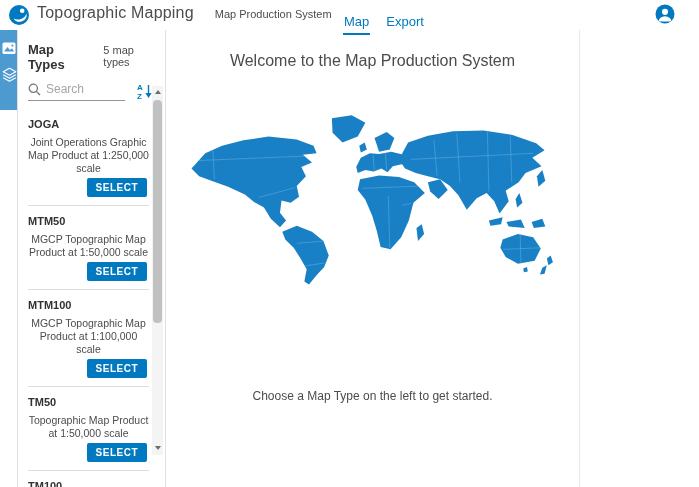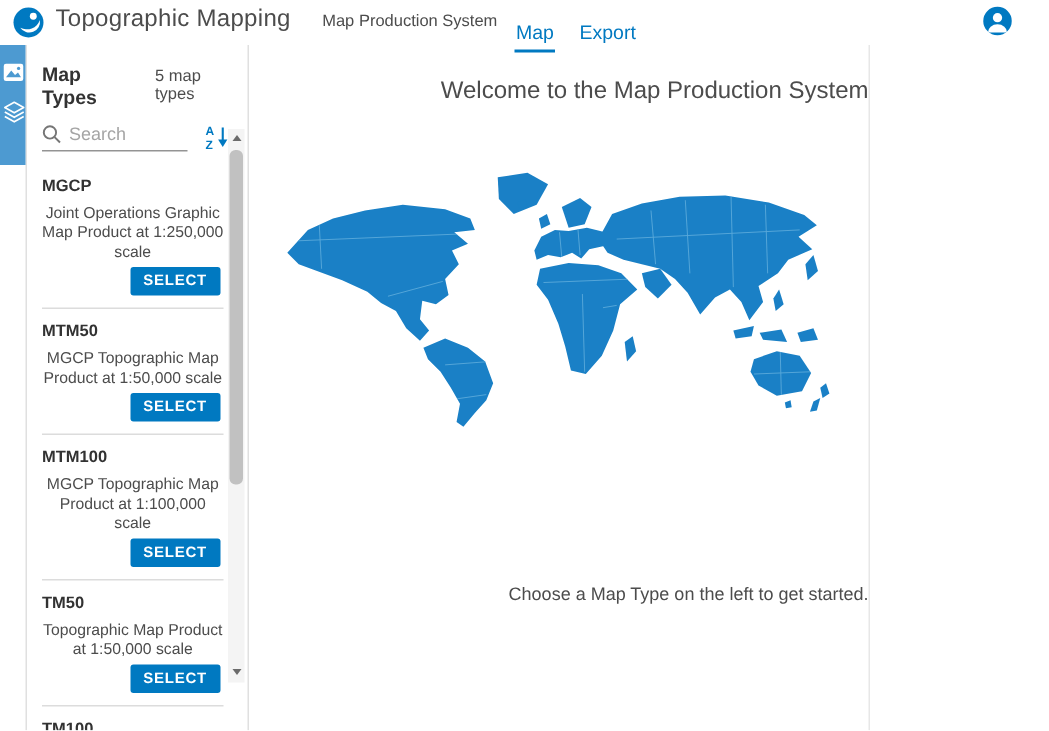--- a/index.html
+++ b/index.html
@@ -53,21 +53,21 @@
 
   
   .scrollbar{position:absolute;right:2px;top:56px;width:11px;height:369px;background:var(--scroll-track);}
   .sb-up,.sb-down{position:absolute;left:50%;transform:translateX(-50%);width:0;height:0;
     border-left:3.5px solid transparent;border-right:3.5px solid transparent;cursor:pointer;}
   .sb-up{top:4px;border-bottom:4px solid #6b6b6b;}
   .sb-down{bottom:5px;border-top:4px solid #6b6b6b;}
   .sb-thumb{position:absolute;left:1px;top:14px;width:9px;height:223px;background:var(--scroll-thumb);border-radius:4px;cursor:pointer;}
 
   
-  main{width:414px;flex:none;border-right:1px solid #e7e7e7;padding-top:22px;text-align:right;background:#fff;}
+  main{width:414px;flex:none;border-right:1px solid #e7e7e7;padding-top:22px;text-align:center;background:#fff;}
   .welcome{font-size:16px;font-weight:normal;color:var(--heading-text);}
   .world-map{display:block;margin:36px auto 0;}
   .instruction{font-size:12px;color:var(--body-text);margin-top:100px;}
   .gutter{flex:1;background:#fff;}
 </style>
 </head>
 <body>
 
 <div class="app">
 
@@ -137,21 +137,21 @@
         <svg class="sort-icon" width="18" height="18" viewBox="0 0 18 18">
           <text x="2" y="8" font-size="8" font-weight="bold" fill="var(--accent)" font-family="Liberation Sans, sans-serif">A</text>
           <text x="2" y="17" font-size="8" font-weight="bold" fill="var(--accent)" font-family="Liberation Sans, sans-serif">Z</text>
           <line x1="13.5" y1="3" x2="13.5" y2="12" stroke="var(--accent)" stroke-width="1.4"></line>
           <path d="M10.4 11 L16.6 11 L13.5 16 Z" fill="var(--accent)"></path>
         </svg>
       </div>
 
       <div class="list">
   <div class="map-type-item">
-    <div class="item-title">MGCP</div>
+    <div class="item-title">JOGA</div>
     <div class="item-desc">Joint Operations Graphic Map Product at 1:250,000 scale</div>
     <button class="select-btn">SELECT</button>
   </div>
 
   <div class="map-type-item">
     <div class="item-title">MTM50</div>
     <div class="item-desc">MGCP Topographic Map Product at 1:50,000 scale</div>
     <button class="select-btn">SELECT</button>
   </div>
 

